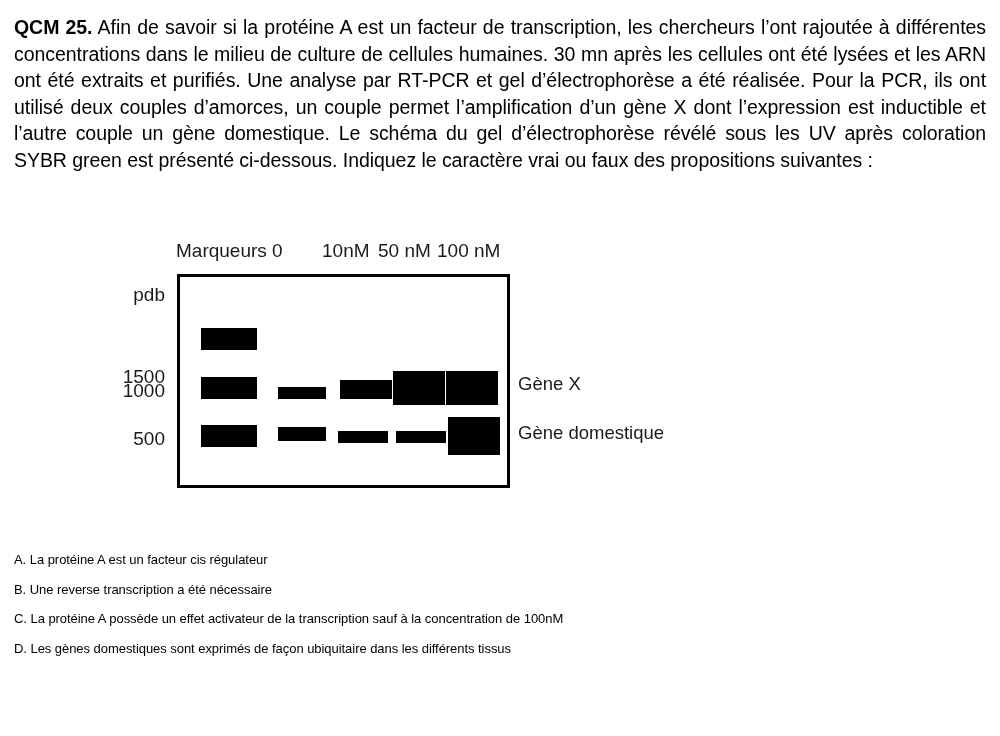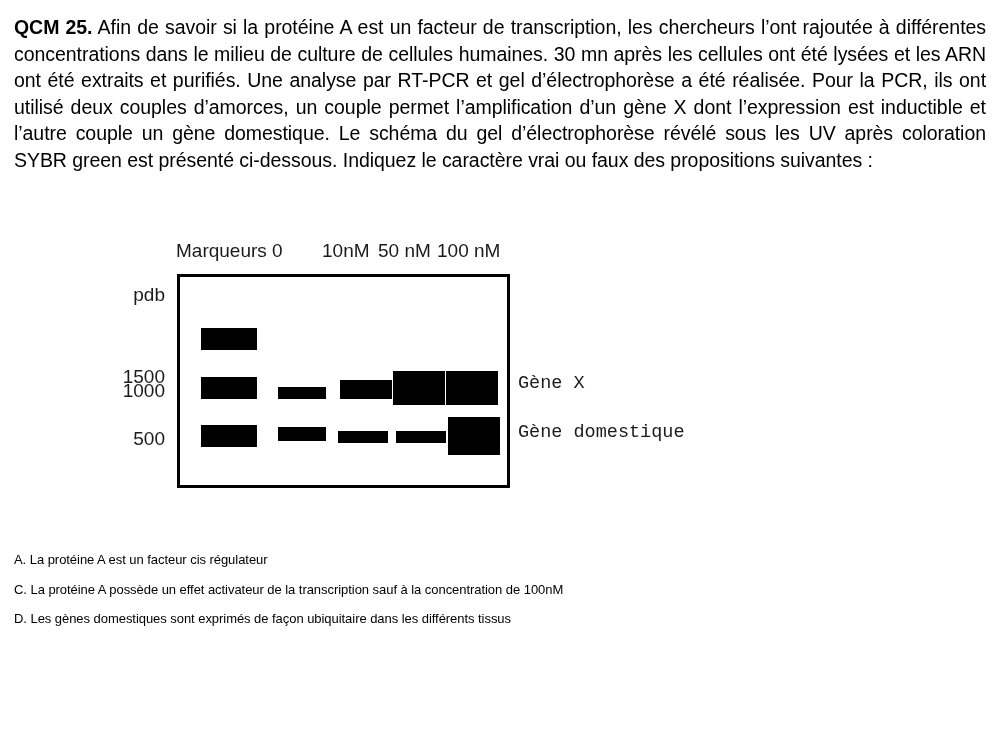--- a/index.html
+++ b/index.html
@@ -76,21 +76,20 @@
     background: #000000;
   }
 
   
   .gene-label {
     position: absolute;
     font-size: 18.5px;
     line-height: 21px;
     white-space: nowrap;
     color: #1b1b1b;
-    font-family: Liberation Mono, monospace;
   }
 
   
   #options {
     position: absolute;
     left: 14px;
     top: 545px;
     width: 972px;
     font-size: 13px;
     line-height: 29.5px;
@@ -132,15 +131,16 @@
     <div class="band" style="left:216px; top:154px; width:50px; height:12px;"></div>
     <div class="band" style="left:268px; top:140px; width:52px; height:38px;"></div>
   </div>
 
   <div class="gene-label" style="left:518px; top:137px;">Gène X</div>
   <div class="gene-label" style="left:518px; top:186px;">Gène domestique</div>
 </div>
 
 <div id="options">
   <span class="opt">A. La protéine A est un facteur cis régulateur</span>
+  <span class="opt">B.  Une reverse transcription a été nécessaire</span>
   <span class="opt">C. La protéine A possède un effet activateur de la transcription sauf à la concentration de 100nM</span>
   <span class="opt">D. Les gènes domestiques sont exprimés de façon ubiquitaire dans les différents tissus</span>
 </div>
 
 </body></html>

